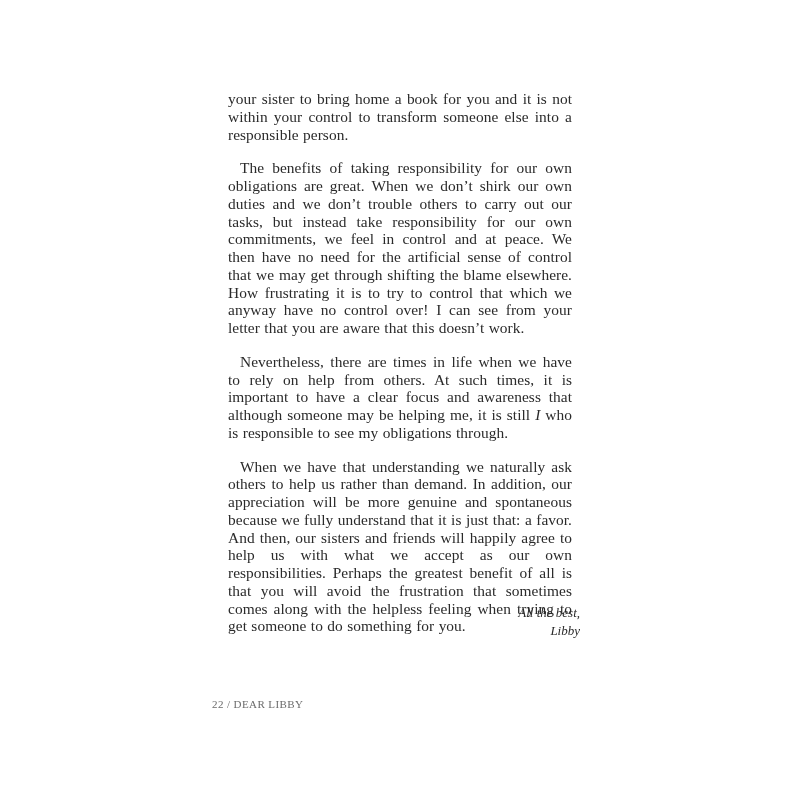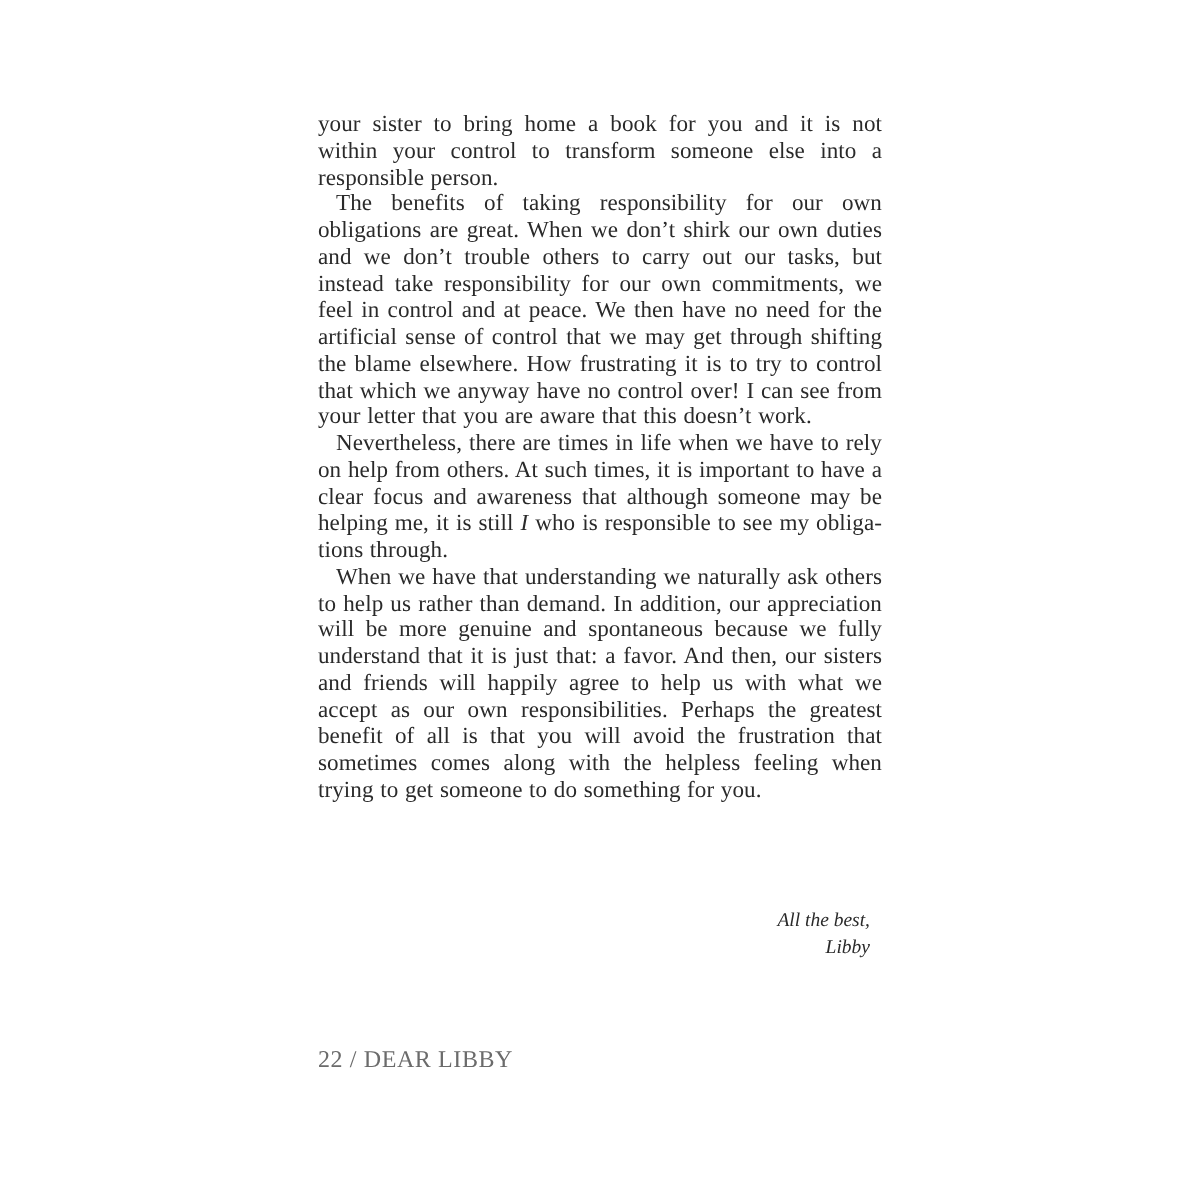--- a/index.html
+++ b/index.html
@@ -27,21 +27,21 @@
       top: 74px;
       width: 376px;
       font-family: "Liberation Serif", "DejaVu Serif", serif;
       font-size: 15.4px;
       line-height: 17.75px;
       text-align: justify;
       letter-spacing: 0.05px;
       word-spacing: 0.5px;
     }
     .text-block p {
-      margin: 0;
+      margin: 16px;
       text-indent: 12px;
     }
     .text-block p.first {
       text-indent: 0;
     }
     .text-block em {
       font-style: italic;
     }
     .signoff {
       position: absolute;
@@ -51,21 +51,21 @@
       font-family: "Liberation Serif", "DejaVu Serif", serif;
       font-style: italic;
       font-size: 13px;
       line-height: 18px;
     }
     .footer {
       position: absolute;
       left: 212px;
       top: 698px;
       font-family: "Liberation Serif", "DejaVu Serif", serif;
-      font-size: 16px;
+      font-size: 11px;
       letter-spacing: 0.4px;
       color: #6b6b6b;
     }
   </style>
 </head>
 <body>
 
 <div class="page">
 
   <div class="text-block">

